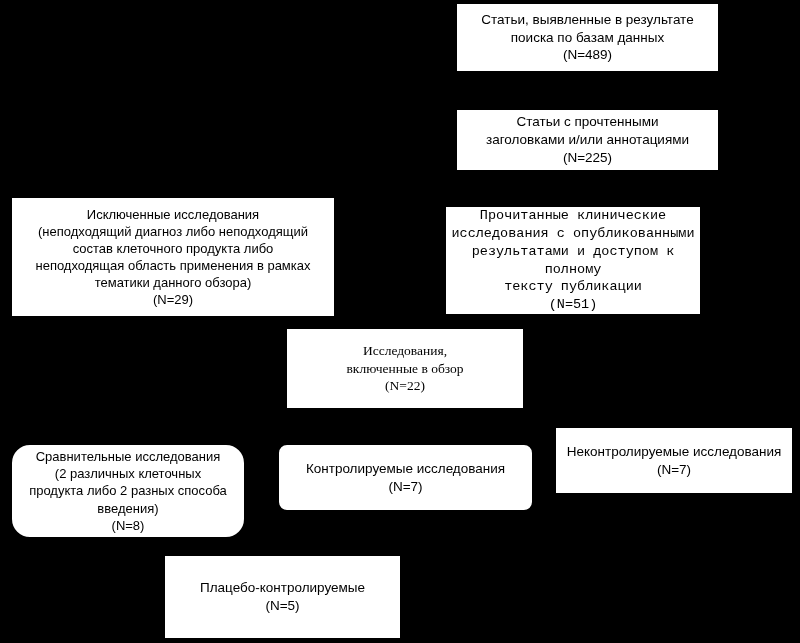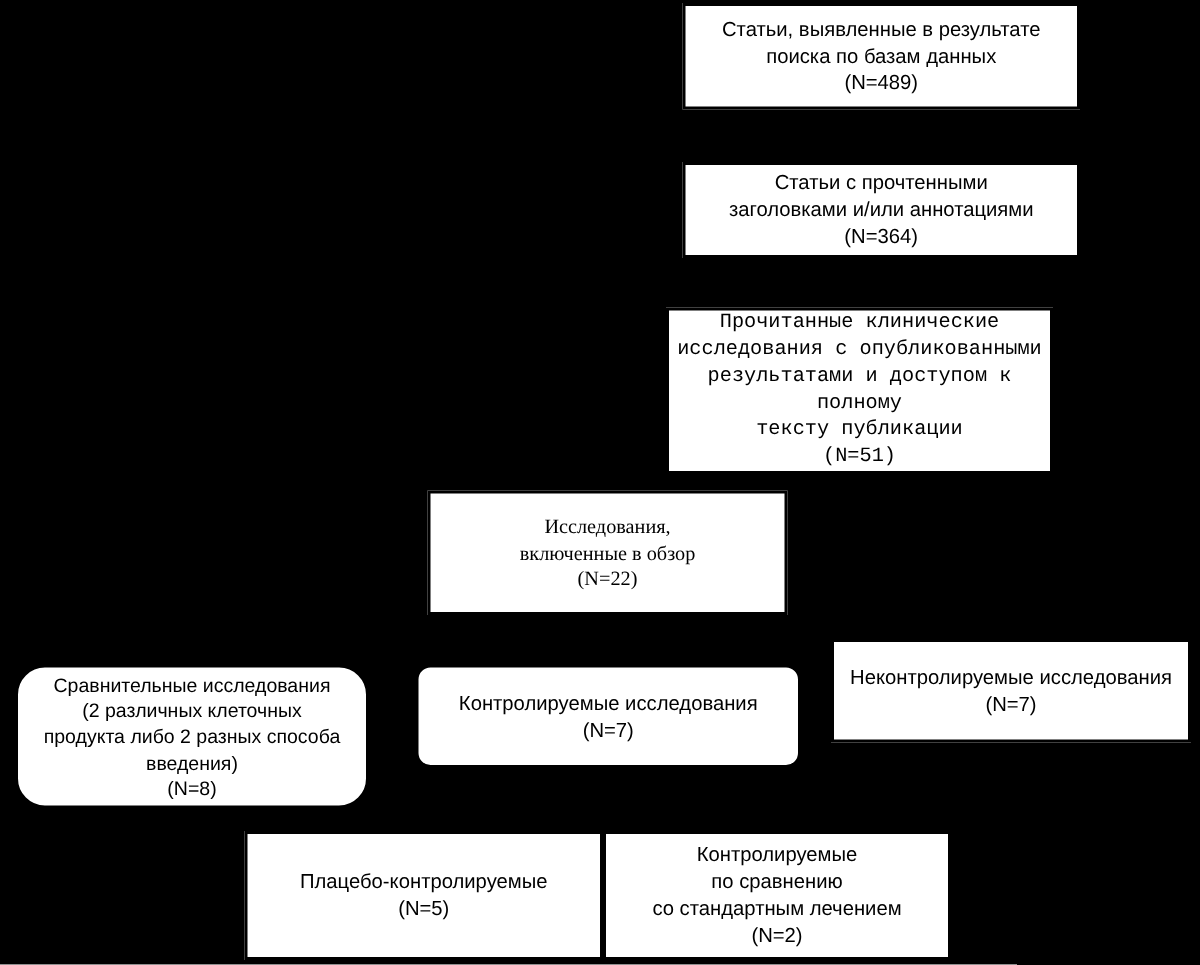--- a/index.html
+++ b/index.html
@@ -81,22 +81,28 @@
     <line x1="518" y1="534" x2="518" y2="554" stroke="#000000" stroke-width="2" marker-end="url(#arrow)"></line>
   </svg>
 
   <div class="box" style="left:455px; top:2px; width:265px; height:71px;">Статьи, выявленные в результате
 поиска по базам данных
 (N=489)</div>
 
 
   <div class="box" style="left:455px; top:108px; width:265px; height:64px;">Статьи с прочтенными
 заголовками и/или аннотациями
-(N=364)</div>
+(N=225)</div>
 
+  <div class="box" style="left:10px; top:196px; width:326px; height:122px; font-size:13px;">Исключенные исследования
+(неподходящий диагноз либо неподходящий
+состав клеточного продукта либо
+неподходящая область применения в рамках
+тематики данного обзора)
+(N=29)</div>
 
   <div class="box" style="left:444px; top:205px; width:258px; height:111px;font-family:Liberation Mono, monospace;">Прочитанные клинические
 исследования с опубликованными
 результатами и доступом к полному
 тексту публикации
 (N=51)</div>
 
   <div class="box" style="left:285px; top:327px; width:240px; height:83px;font-family:Liberation Serif, serif;">Исследования,
 включенные в обзор
 (N=22)</div>
@@ -109,18 +115,14 @@
 
   <div class="box" style="left:277px; top:443px; width:257px; height:69px;border-radius:10px;">Контролируемые исследования
 (N=7)</div>
 
   <div class="box" style="left:554px; top:426px; width:240px; height:69px;">Неконтролируемые исследования
 (N=7)</div>
 
   <div class="box" style="left:163px; top:554px; width:239px; height:86px;">Плацебо-контролируемые
 (N=5)</div>
 
-  <div class="box" style="left:402px; top:554px; width:232px; height:86px;">Контролируемые
-по сравнению
-со стандартным лечением
-(N=2)</div>
 
 </div>
 
 </body></html>

